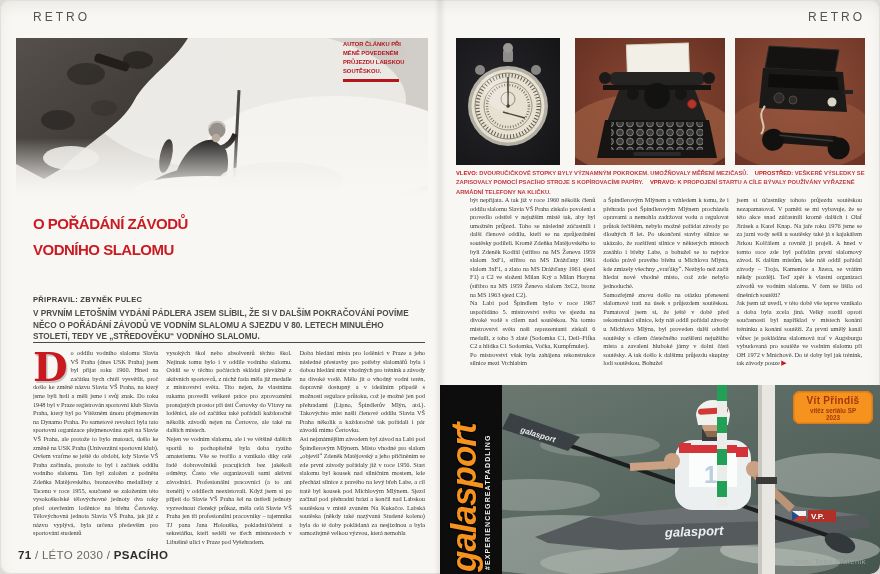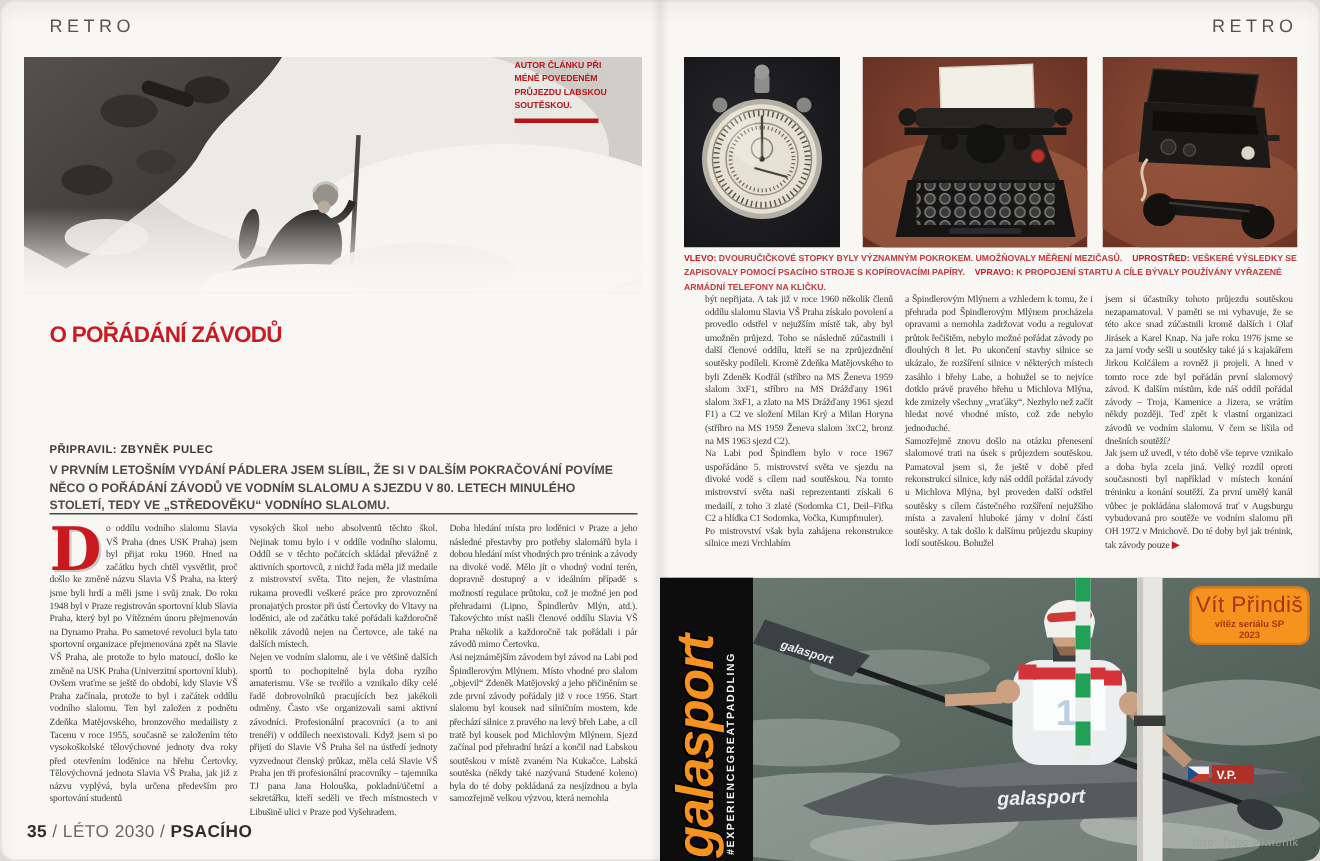--- a/index.html
+++ b/index.html
@@ -42,21 +42,21 @@
   .ad{left:0;top:385px;width:440px;height:189px;overflow:hidden;}
   .ad svg{position:absolute;left:0;top:0;}
   .ad-strip{position:absolute;left:0;top:0;width:62px;height:189px;background:#0d0d0d;}
   .ad-brand{position:absolute;left:4px;top:187px;transform:rotate(-90deg);transform-origin:0 0;
             font-size:35px;font-weight:bold;font-style:italic;color:#f6921e;letter-spacing:-1px;
             text-shadow:1px 1px 0 #000,-1px -1px 0 #000;white-space:nowrap;}
   .ad-hash{position:absolute;left:44px;top:185px;transform:rotate(-90deg);transform-origin:0 0;
            font-size:7px;letter-spacing:1.1px;color:#f2f2f0;font-weight:bold;white-space:nowrap;}
   .badge{position:absolute;right:7px;top:6px;width:74px;padding:4px 3px 3px;background:#f6921e;
          border-radius:7px;text-align:center;color:#a03a10;box-shadow:inset 0 0 0 1.5px #e07b14;}
-  .badge .bname{font-size:15px;font-weight:normal;letter-spacing:.3px;}
+  .badge .bname{font-size:10px;font-weight:bold;letter-spacing:.3px;}
   .badge .bsub{font-size:6.3px;font-weight:bold;margin-top:1px;}
   .badge .byear{font-size:6.3px;font-weight:bold;}
   .credit{position:absolute;right:14px;bottom:8px;font-size:7.5px;color:#98a29c;letter-spacing:.5px;}
 </style>
 </head>
 <body>
 
 <div class="spread">
 
   <section class="page page-left">
@@ -101,20 +101,21 @@
       <rect x="0" y="100" width="412" height="57" fill="url(#fadeW)"></rect>
     </svg>
 
     <div class="abs photo-cap">
       <div>AUTOR ČLÁNKU PŘI MÉNĚ POVEDENÉM PRŮJEZDU LABSKOU SOUTĚSKOU.</div>
       <div class="bar"></div>
     </div>
 
     <div class="abs headline">
       <div>O POŘÁDÁNÍ ZÁVODŮ</div>
+      <div>VODNÍHO SLALOMU</div>
     </div>
 
     <div class="abs byline">PŘIPRAVIL: ZBYNĚK PULEC</div>
     <div class="abs intro">V PRVNÍM LETOŠNÍM VYDÁNÍ PÁDLERA JSEM SLÍBIL, ŽE SI V DALŠÍM POKRAČOVÁNÍ POVÍME NĚCO O POŘÁDÁNÍ ZÁVODŮ VE VODNÍM SLALOMU A SJEZDU V 80. LETECH MINULÉHO STOLETÍ, TEDY VE „STŘEDOVĚKU“ VODNÍHO SLALOMU.</div>
     <div class="abs rule"></div>
 
     <div class="abs cols">
       <div class="col">
         <span class="dropcap">D</span><span class="coltext">o oddílu vodního slalomu Slavia VŠ Praha (dnes USK Praha) jsem byl přijat roku 1960. Hned na začátku bych chtěl vysvětlit, proč došlo ke změně názvu Slavia VŠ Praha, na který jsme byli hrdí a měli jsme i svůj znak. Do roku 1948 byl v Praze registrován sportovní klub Slavia Praha, který byl po Vítězném únoru přejmenován na Dynamo Praha. Po sametové revoluci byla tato sportovní organizace přejmenována zpět na Slavie VŠ Praha, ale protože to bylo matoucí, došlo ke změně na USK Praha (Univerzitní sportovní klub).
 Ovšem vraťme se ještě do období, kdy Slavie VŠ Praha začínala, protože to byl i začátek oddílu vodního slalomu. Ten byl založen z podnětu Zdeňka Matějovského, bronzového medailisty z Tacenu v roce 1955, současně se založením této vysokoškolské tělovýchovné jednoty dva roky před otevřením loděnice na břehu Čertovky. Tělovýchovná jednota Slavia VŠ Praha, jak již z názvu vyplývá, byla určena především pro sportování studentů</span>
@@ -123,21 +124,21 @@
         <span class="coltext">vysokých škol nebo absolventů těchto škol. Nejinak tomu bylo i v oddíle vodního slalomu. Oddíl se v těchto počátcích skládal převážně z aktivních sportovců, z nichž řada měla již medaile z mistrovství světa. Tito nejen, že vlastníma rukama provedli veškeré práce pro zprovoznění pronajatých prostor při ústí Čertovky do Vltavy na loděnici, ale od začátku také pořádali každoročně několik závodů nejen na Čertovce, ale také na dalších místech.
 Nejen ve vodním slalomu, ale i ve většině dalších sportů to pochopitelně byla doba ryzího amaterismu. Vše se tvořilo a vznikalo díky celé řadě dobrovolníků pracujících bez jakékoli odměny. Často vše organizovali sami aktivní závodníci. Profesionální pracovníci (a to ani trenéři) v oddílech neexistovali. Když jsem si po přijetí do Slavie VŠ Praha šel na ústředí jednoty vyzvednout členský průkaz, měla celá Slavie VŠ Praha jen tři profesionální pracovníky – tajemníka TJ pana Jana Holouška, pokladní/účetní a sekretářku, kteří seděli ve třech místnostech v Libušině ulici v Praze pod Vyšehradem.</span>
       </div>
       <div class="col">
         <span class="coltext">Doba hledání místa pro loděnici v Praze a jeho následné přestavby pro potřeby slalomářů byla i dobou hledání míst vhodných pro trénink a závody na divoké vodě. Mělo jít o vhodný vodní terén, dopravně dostupný a v ideálním případě s možností regulace průtoku, což je možné jen pod přehradami (Lipno, Špindlerův Mlýn, atd.). Takovýchto míst našli členové oddílu Slavia VŠ Praha několik a každoročně tak pořádali i pár závodů mimo Čertovku.
 Asi nejznámějším závodem byl závod na Labi pod Špindlerovým Mlýnem. Místo vhodné pro slalom „objevil“ Zdeněk Matějovský a jeho přičiněním se zde první závody pořádaly již v roce 1956. Start slalomu byl kousek nad silničním mostem, kde přechází silnice z pravého na levý břeh Labe, a cíl tratě byl kousek pod Michlovým Mlýnem. Sjezd začínal pod přehradní hrází a končil nad Labskou soutěskou v místě zvaném Na Kukačce. Labská soutěska (někdy také nazývaná Studené koleno) byla do té doby pokládaná za nesjízdnou a byla samozřejmě velkou výzvou, která nemohla</span>
       </div>
     </div>
 
     <div class="abs footer">
-      <b>35</b><span> / </span><span>LÉTO 2030</span><span> / </span><b>PSACÍHO</b>
+      <b>71</b><span> / </span><span>LÉTO 2030</span><span> / </span><b>PSACÍHO</b>
     </div>
   </section>
 
   <section class="page page-right">
 
     <div class="abs retro retro-r">RETRO</div>
 
     <svg class="abs tp tp1" viewBox="0 0 104 127">
       <defs>
           <radialGradient id="swbg" cx=".4" cy=".45" r=".9">

